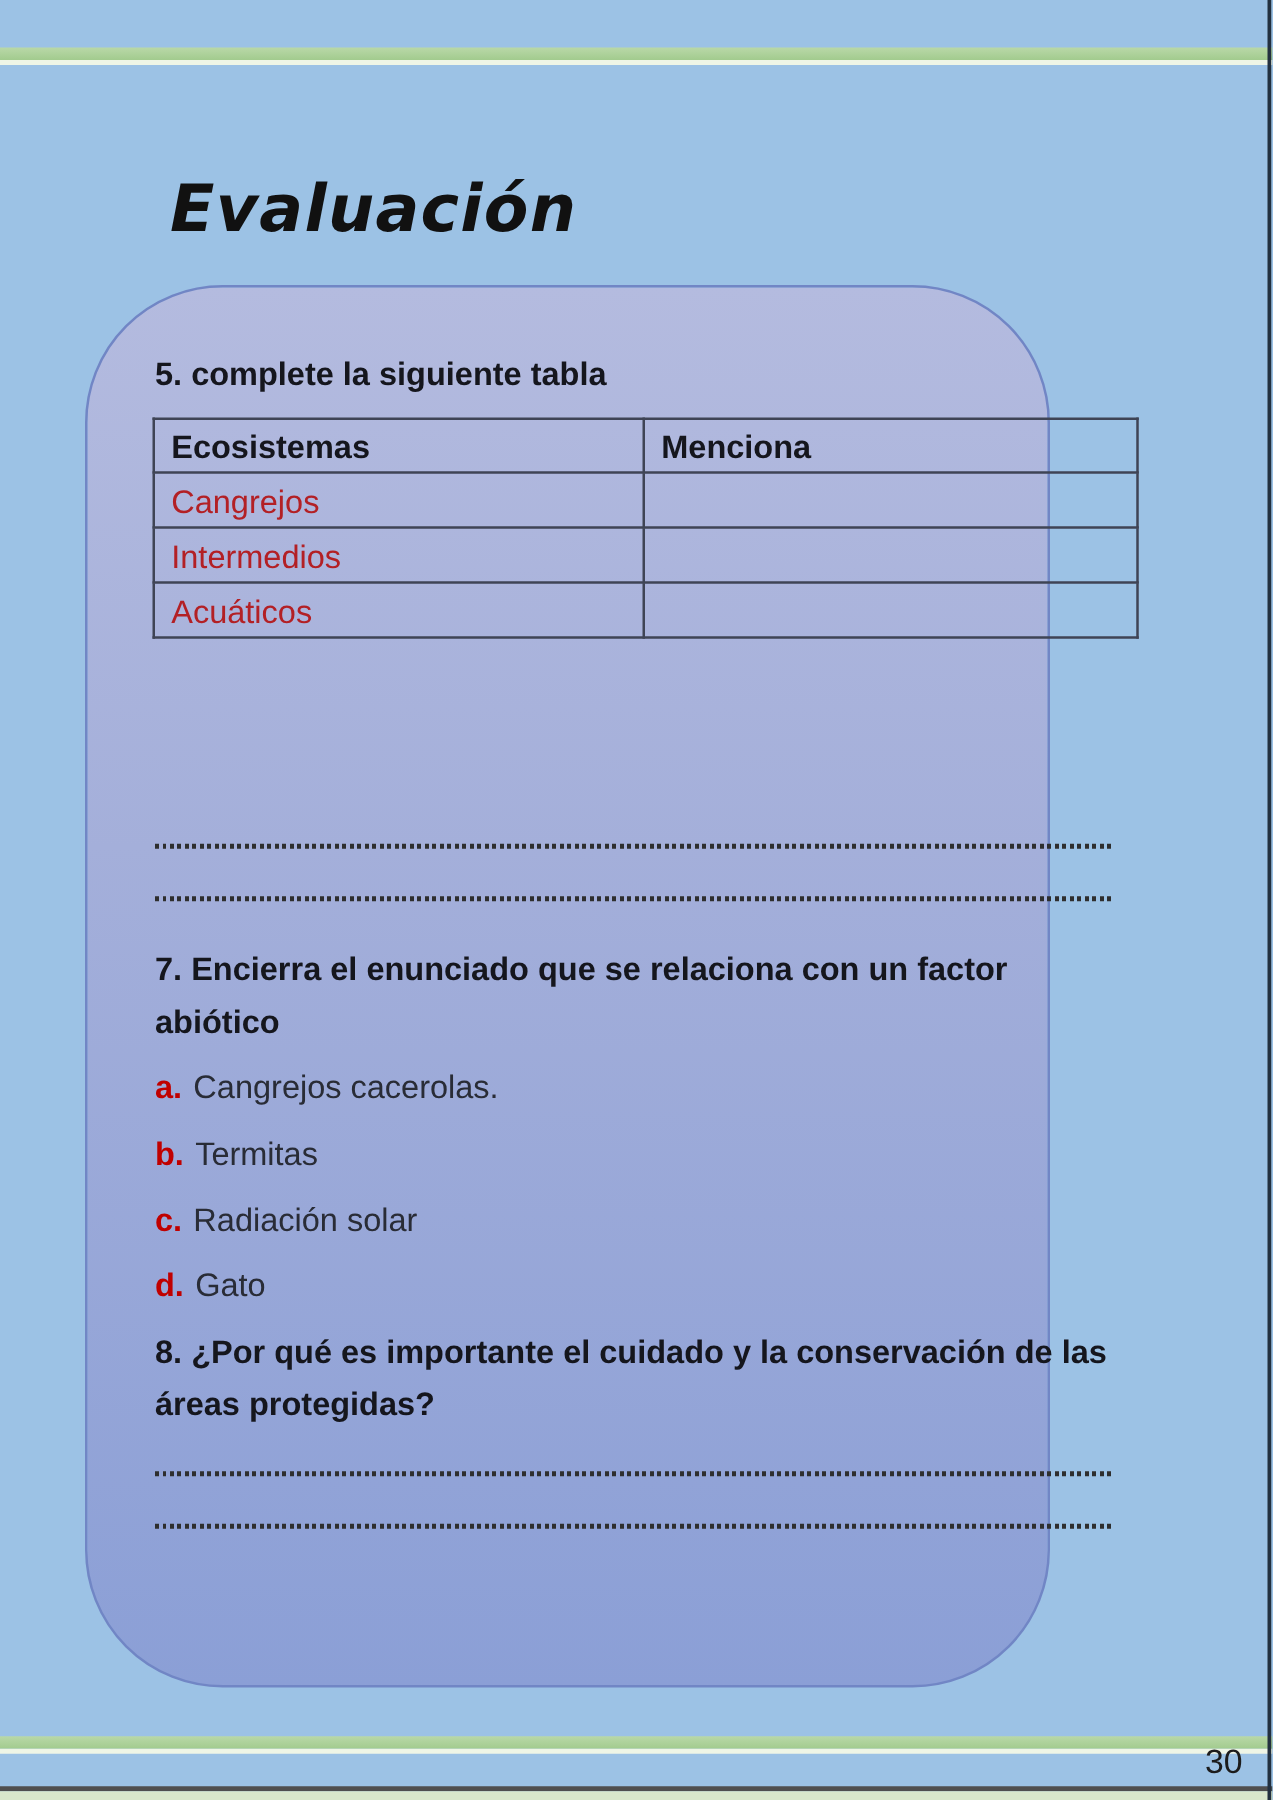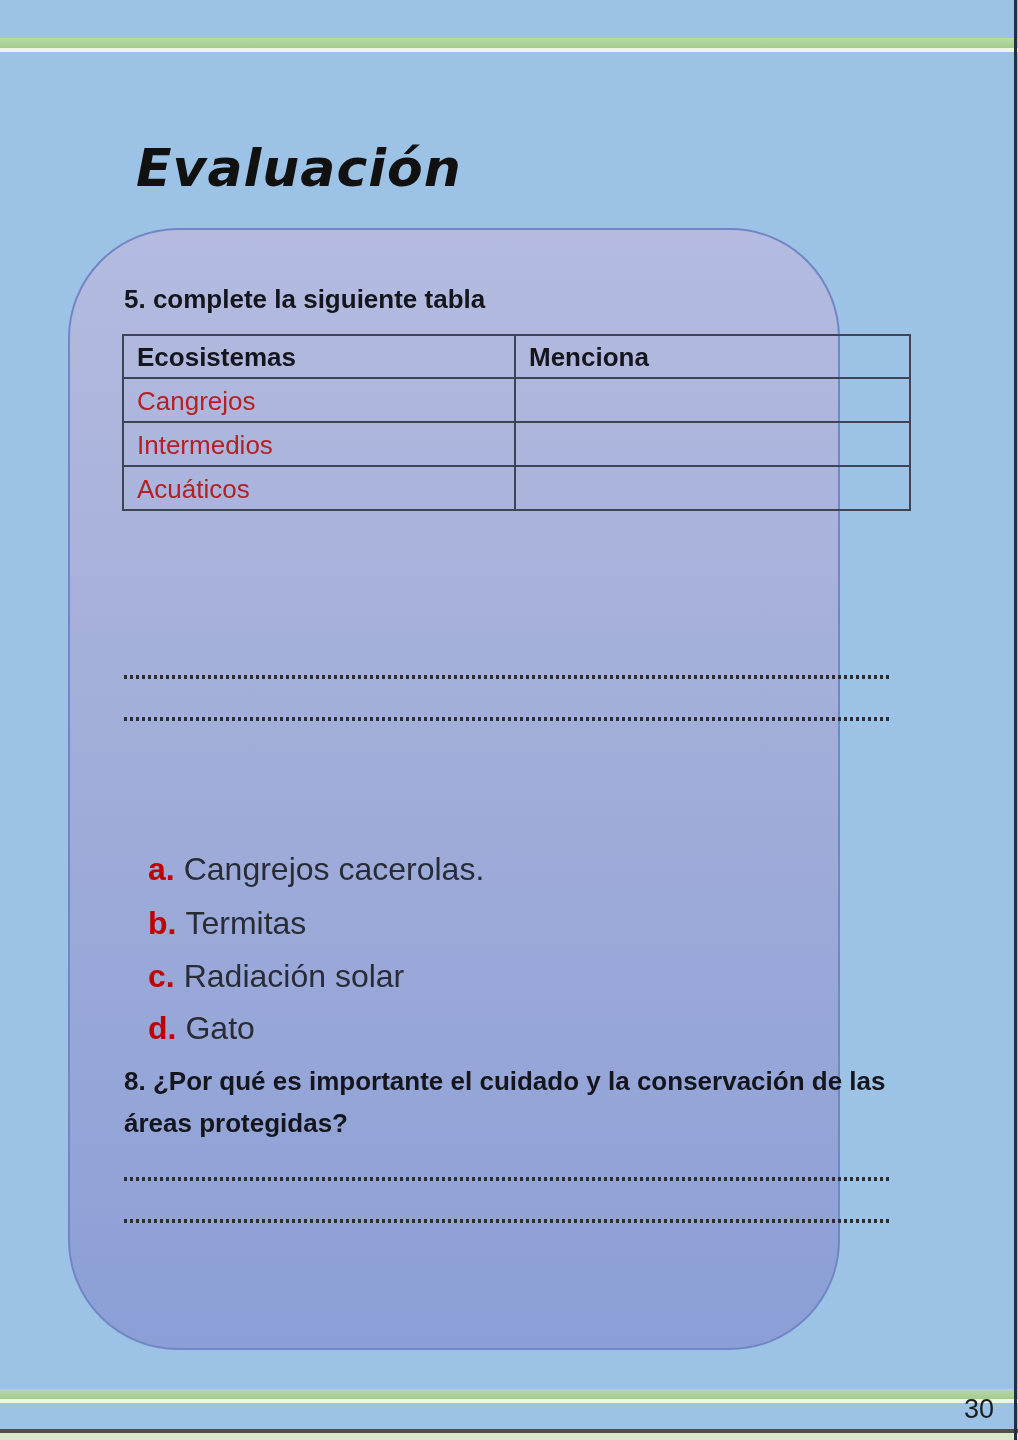--- a/index.html
+++ b/index.html
@@ -57,21 +57,21 @@
   table.eco .red{color:#b32025;}
   .col-a{width:392px;} .col-b{width:395px;}
 
   .dots{
     left:54px;width:768px;height:4px;
     background:repeating-linear-gradient(to right,#2e2e2e 0 3px,transparent 3px 6px);
   }
   .dots.d1{top:445px;} .dots.d2{top:487px;}
   .dots.d3{top:947px;} .dots.d4{top:989px;}
 
-  .opt{left:54px;font-size:32px;color:#292c36;white-space:nowrap;line-height:34px;margin-left:24px;}
+  .opt{left:54px;font-size:26px;color:#292c36;white-space:nowrap;line-height:34px;}
   .opt .letter{color:#c00000;font-weight:bold;margin-right:9px;}
   .opt.oa{top:622px;} .opt.ob{top:676px;} .opt.oc{top:729px;} .opt.od{top:781px;text-align:right;}
 
   .page-num{
     top:1394px;right:24px;font-size:27px;color:#1c1c1c;z-index:10;
     font-family:"Liberation Sans",sans-serif;
   }
 </style>
 </head>
 <body>
@@ -107,20 +107,24 @@
       <td class="red">Acuáticos</td>
       <td></td>
     </tr>
   </tbody>
     </table>
 
 
   <div class="abs dots d1"></div>
   <div class="abs dots d2"></div>
 
+  <div class="abs q-head q7-block">
+    <div>7. Encierra el enunciado que se relaciona con un factor</div>
+    <div>abiótico</div>
+  </div>
 
   <div class="abs opt oa">
     <span class="letter">a.</span><span>Cangrejos cacerolas.</span>
   </div>
   <div class="abs opt ob">
     <span class="letter">b.</span><span>Termitas</span>
   </div>
   <div class="abs opt oc">
     <span class="letter">c.</span><span>Radiación solar</span>
   </div>

